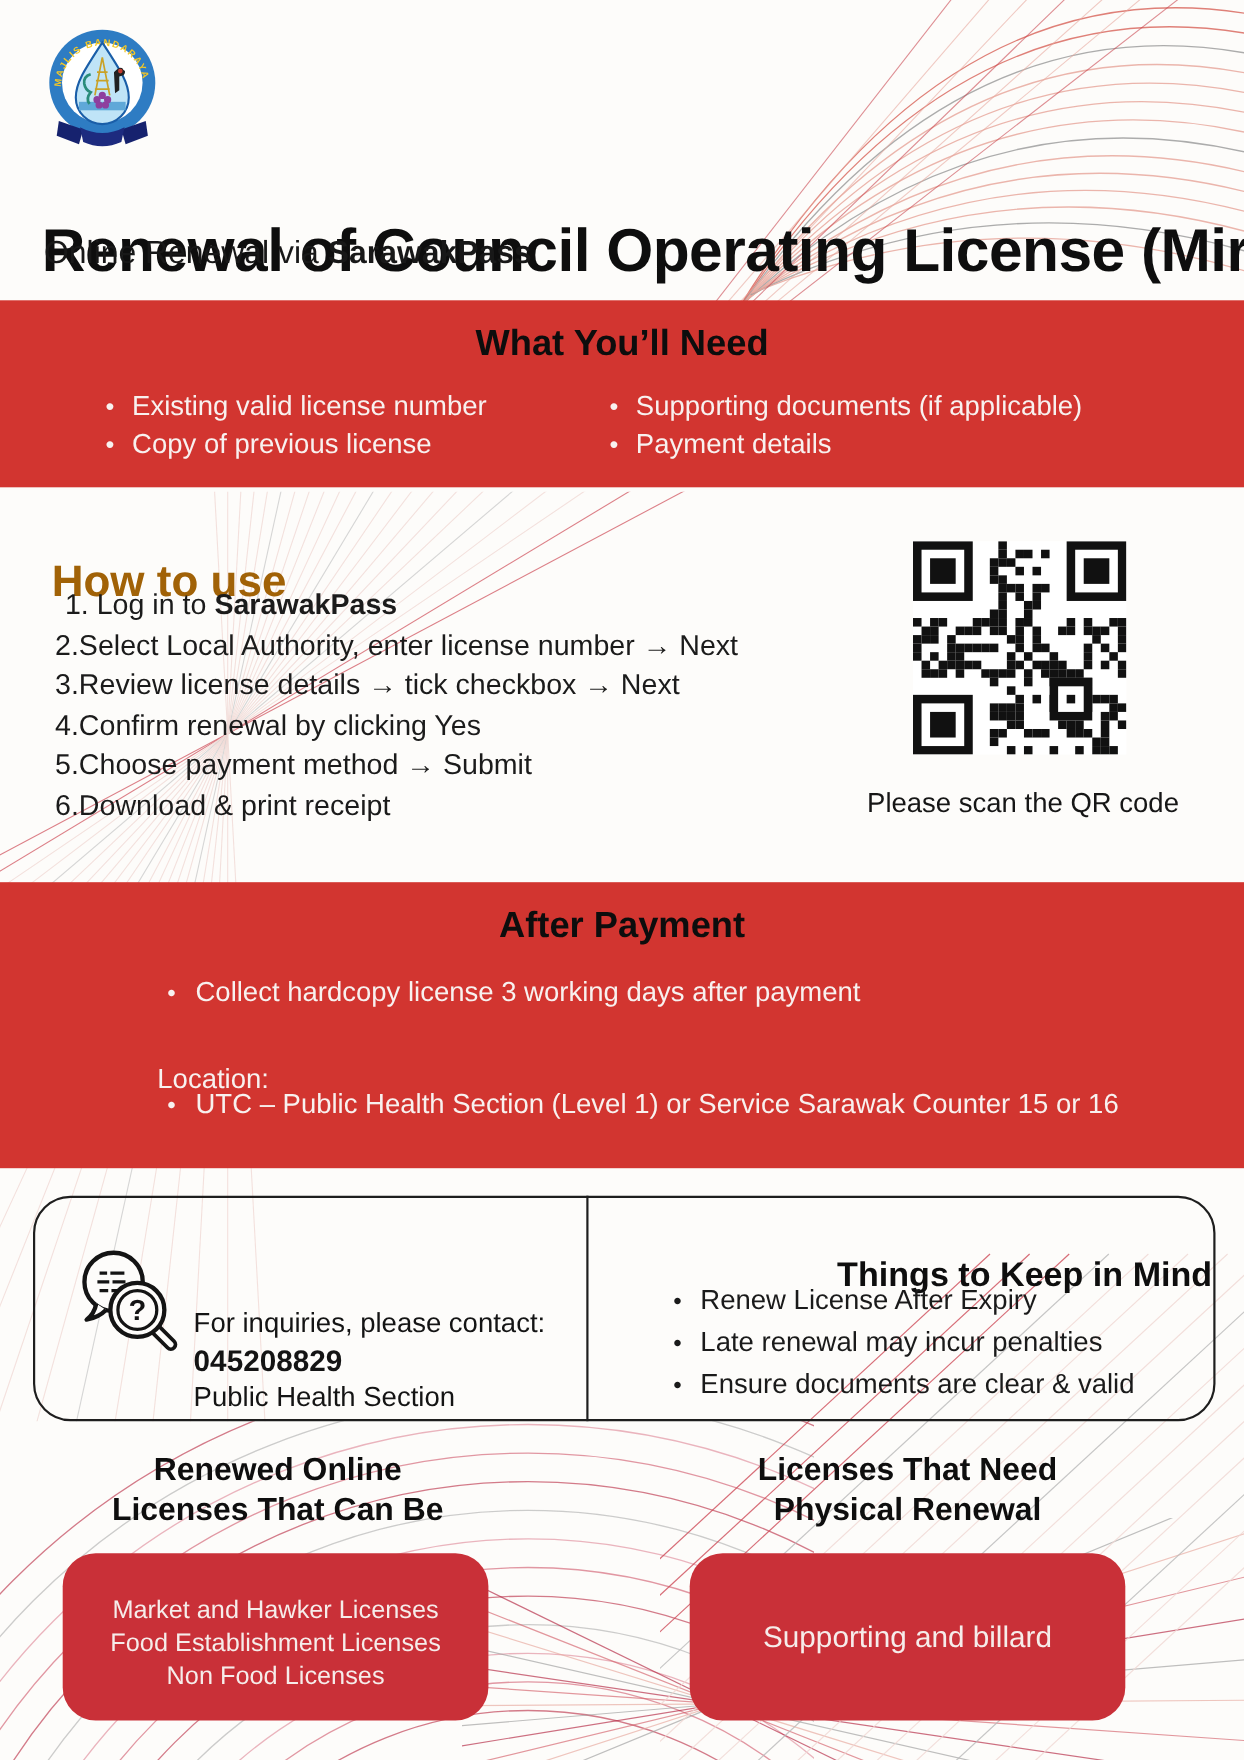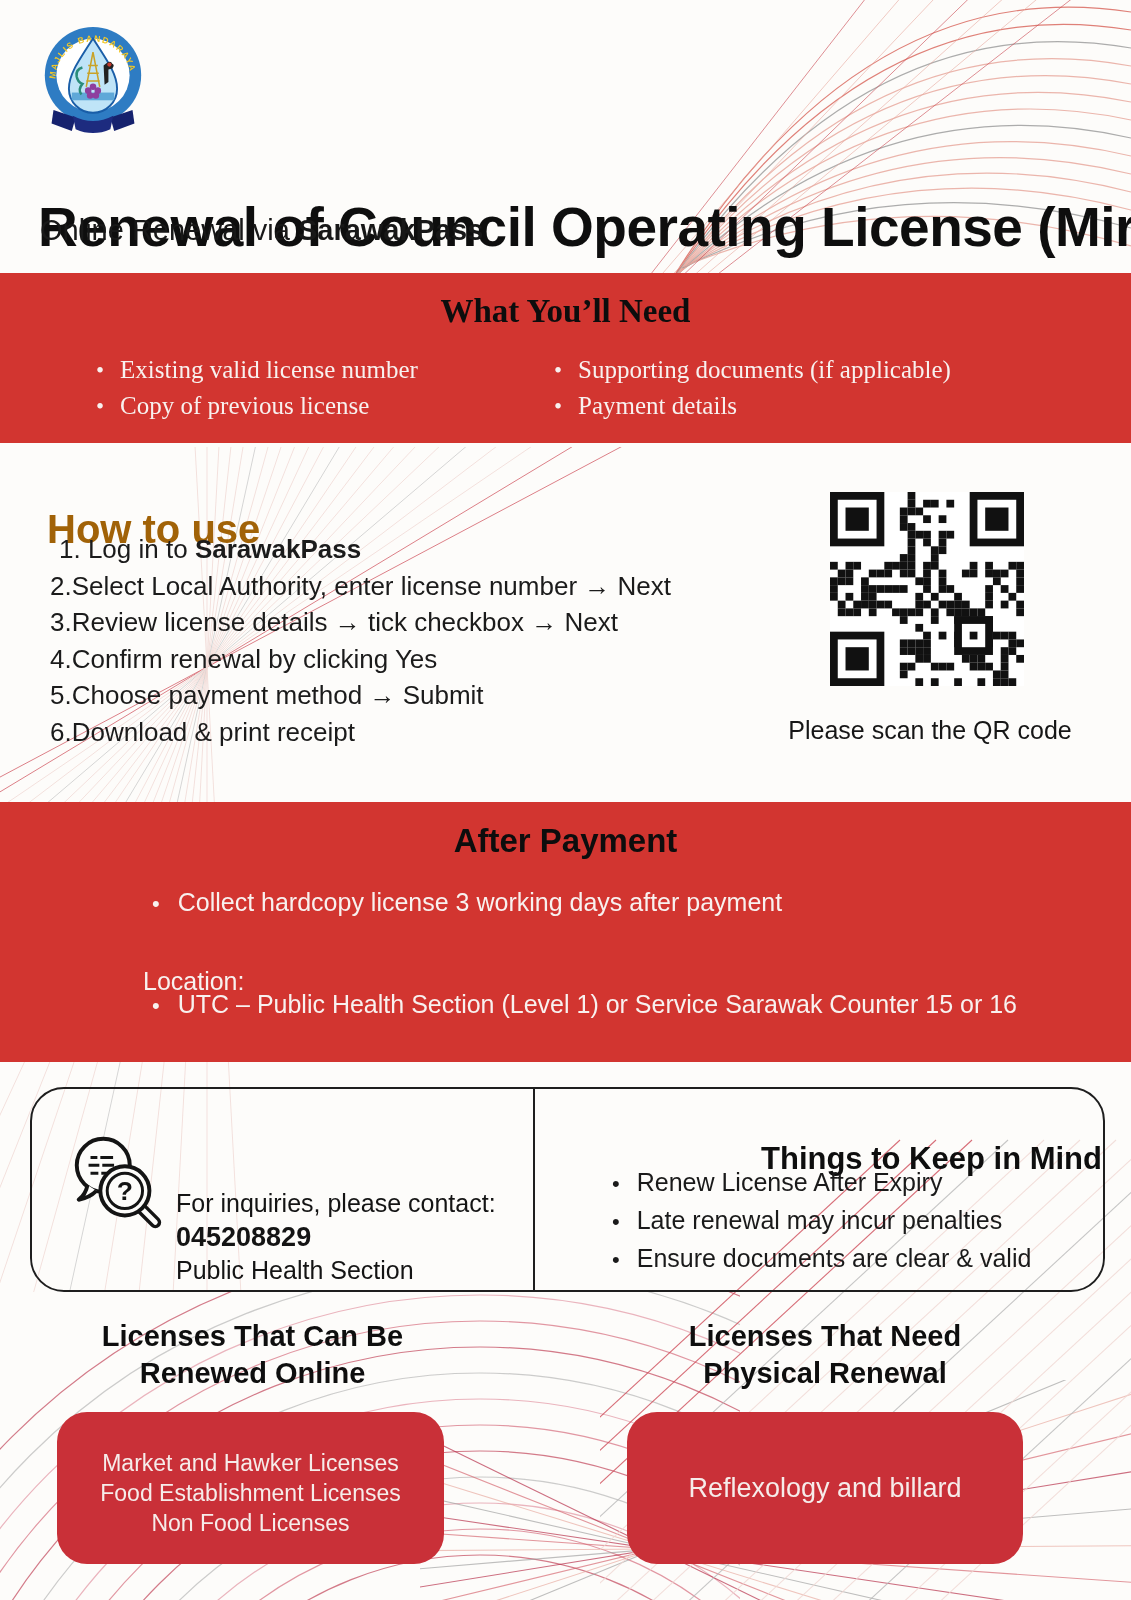--- a/index.html
+++ b/index.html
@@ -10,21 +10,21 @@
   .abs{position:absolute;}
 
   .logo{left:40px;top:22px;width:106px;height:118px;}
 
   .title{left:38px;top:158px;width:1085px;font-size:55px;font-weight:800;
          letter-spacing:-0.5px;white-space:nowrap;color:#0e0e0e;}
   .subtitle{left:40px;top:214px;font-size:29px;color:#181818;}
   .subtitle b{font-weight:800;}
 
   .banner{left:0;width:1131px;background:#D23530;}
-  #banner-need{top:273px;height:170px;font-family:Liberation Serif, serif;}
+  #banner-need{top:273px;height:170px;}
   #banner-after{top:802px;height:260px;}
   .banner-title{position:absolute;left:0;width:100%;text-align:center;
                 font-size:33px;font-weight:800;color:#0d0d0d;margin:0;}
   #need-title{top:20px;}
   #after-title{top:20px;}
   .need-list{position:absolute;top:79px;margin:0;padding:0;list-style:none;
              color:#F8F1EF;font-size:25px;line-height:35px;}
   #need-col1{left:96px;}
   #need-col2{left:554px;}
   .need-list li::before{content:"•";margin-right:16px;font-size:23px;}
@@ -459,30 +459,30 @@
   </div>
 
   <h3 class="abs keep-title">Things to Keep in Mind</h3>
   <ul class="abs keep-list">
     <li>Renew License After Expiry</li>
     <li>Late renewal may incur penalties</li>
     <li>Ensure documents are clear &amp; valid</li>
   </ul>
 
   <div class="abs bottom-heading" id="bh-left">
+    <div>Renewed Online</div>
     <div>Licenses That Can Be</div>
-    <div>Renewed Online</div>
   </div>
   <div class="abs bottom-heading" id="bh-right">
     <div>Licenses That Need</div>
     <div>Physical Renewal</div>
   </div>
 
   <div class="abs red-box" id="box-online">
     <div>Market and Hawker Licenses</div>
     <div>Food Establishment Licenses</div>
     <div>Non Food Licenses</div>
   </div>
   <div class="abs red-box" id="box-physical">
-    <div>Reflexology and billard</div>
+    <div>Supporting and billard</div>
   </div>
 
 </div>
 
 </body></html>

